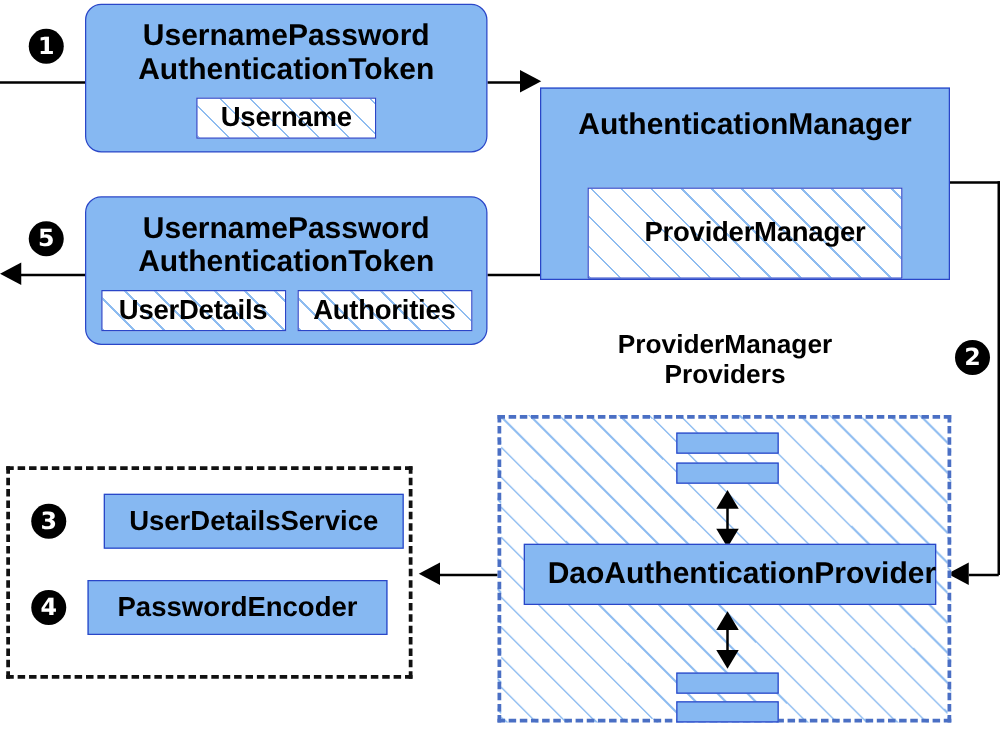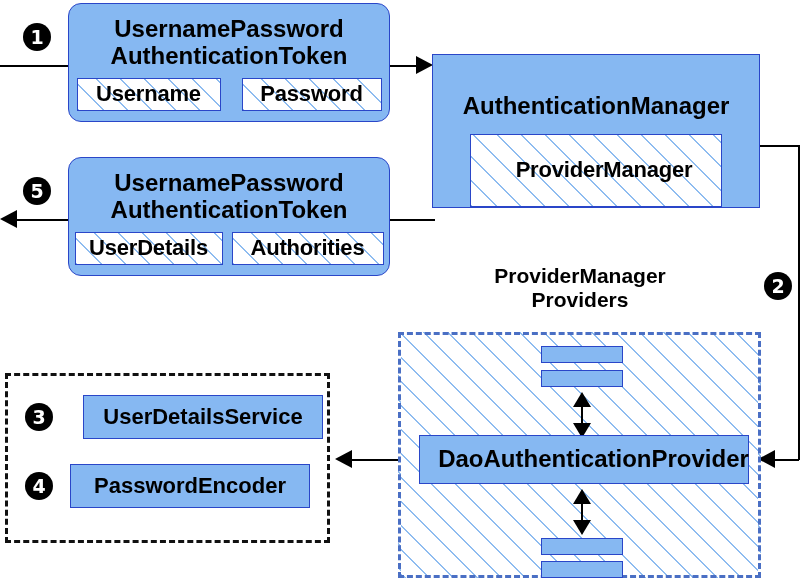--- a/index.html
+++ b/index.html
@@ -149,40 +149,39 @@
   <div class="line-h" style="left:352px; top:459px; width:67px;"></div>
   <div class="arrow left" style="left:335px; top:450px;"></div>
 
   <div class="node rounded" style="left:68px; top:3px; width:322px; height:119px;">
     <div style="font-size:24px; margin-top:2px;">
       <div>UsernamePassword</div>
       <div>AuthenticationToken</div>
     </div>
     <div style="display:flex; gap:21px; margin-top:8px;">
       <div class="field hatch" style="width:144px; height:33px;">Username</div>
-      <div class="field hatch" style="width:140px; height:33px;">Password</div>
     </div>
   </div>
 
   <div class="badge" style="left:23px; top:23px;">1</div>
 
   <div class="node rounded" style="left:68px; top:157px; width:322px; height:119px;">
     <div style="font-size:24px; margin-top:2px;">
       <div>UsernamePassword</div>
       <div>AuthenticationToken</div>
     </div>
     <div style="display:flex; gap:9px; margin-top:8px;justify-content:center;">
       <div class="field hatch" style="width:148px; height:33px;">UserDetails</div>
-      <div class="field hatch" style="width:152px; height:33px;">Authorities</div>
+      <div class="field hatch" style="width:140px; height:33px;">Authorities</div>
     </div>
   </div>
 
   <div class="badge" style="left:23px; top:177px;">5</div>
 
-  <div class="node" style="left:432px; top:54px; width:328px; height:154px; justify-content:flex-end;">
+  <div class="node" style="left:432px; top:70px; width:328px; height:154px; justify-content:space-between;">
     <div style="font-size:24px; margin-top:16px;">AuthenticationManager</div>
     <div class="field hatch" style="width:252px; height:73px; margin-top:14px; font-size:22px;padding-left:16px;">ProviderManager</div>
   </div>
 
   <div class="caption" style="left:480px; top:264px; width:200px;">
     <div>ProviderManager</div>
     <div>Providers</div>
   </div>
 
   <div class="badge" style="left:764px; top:272px;">2</div>

